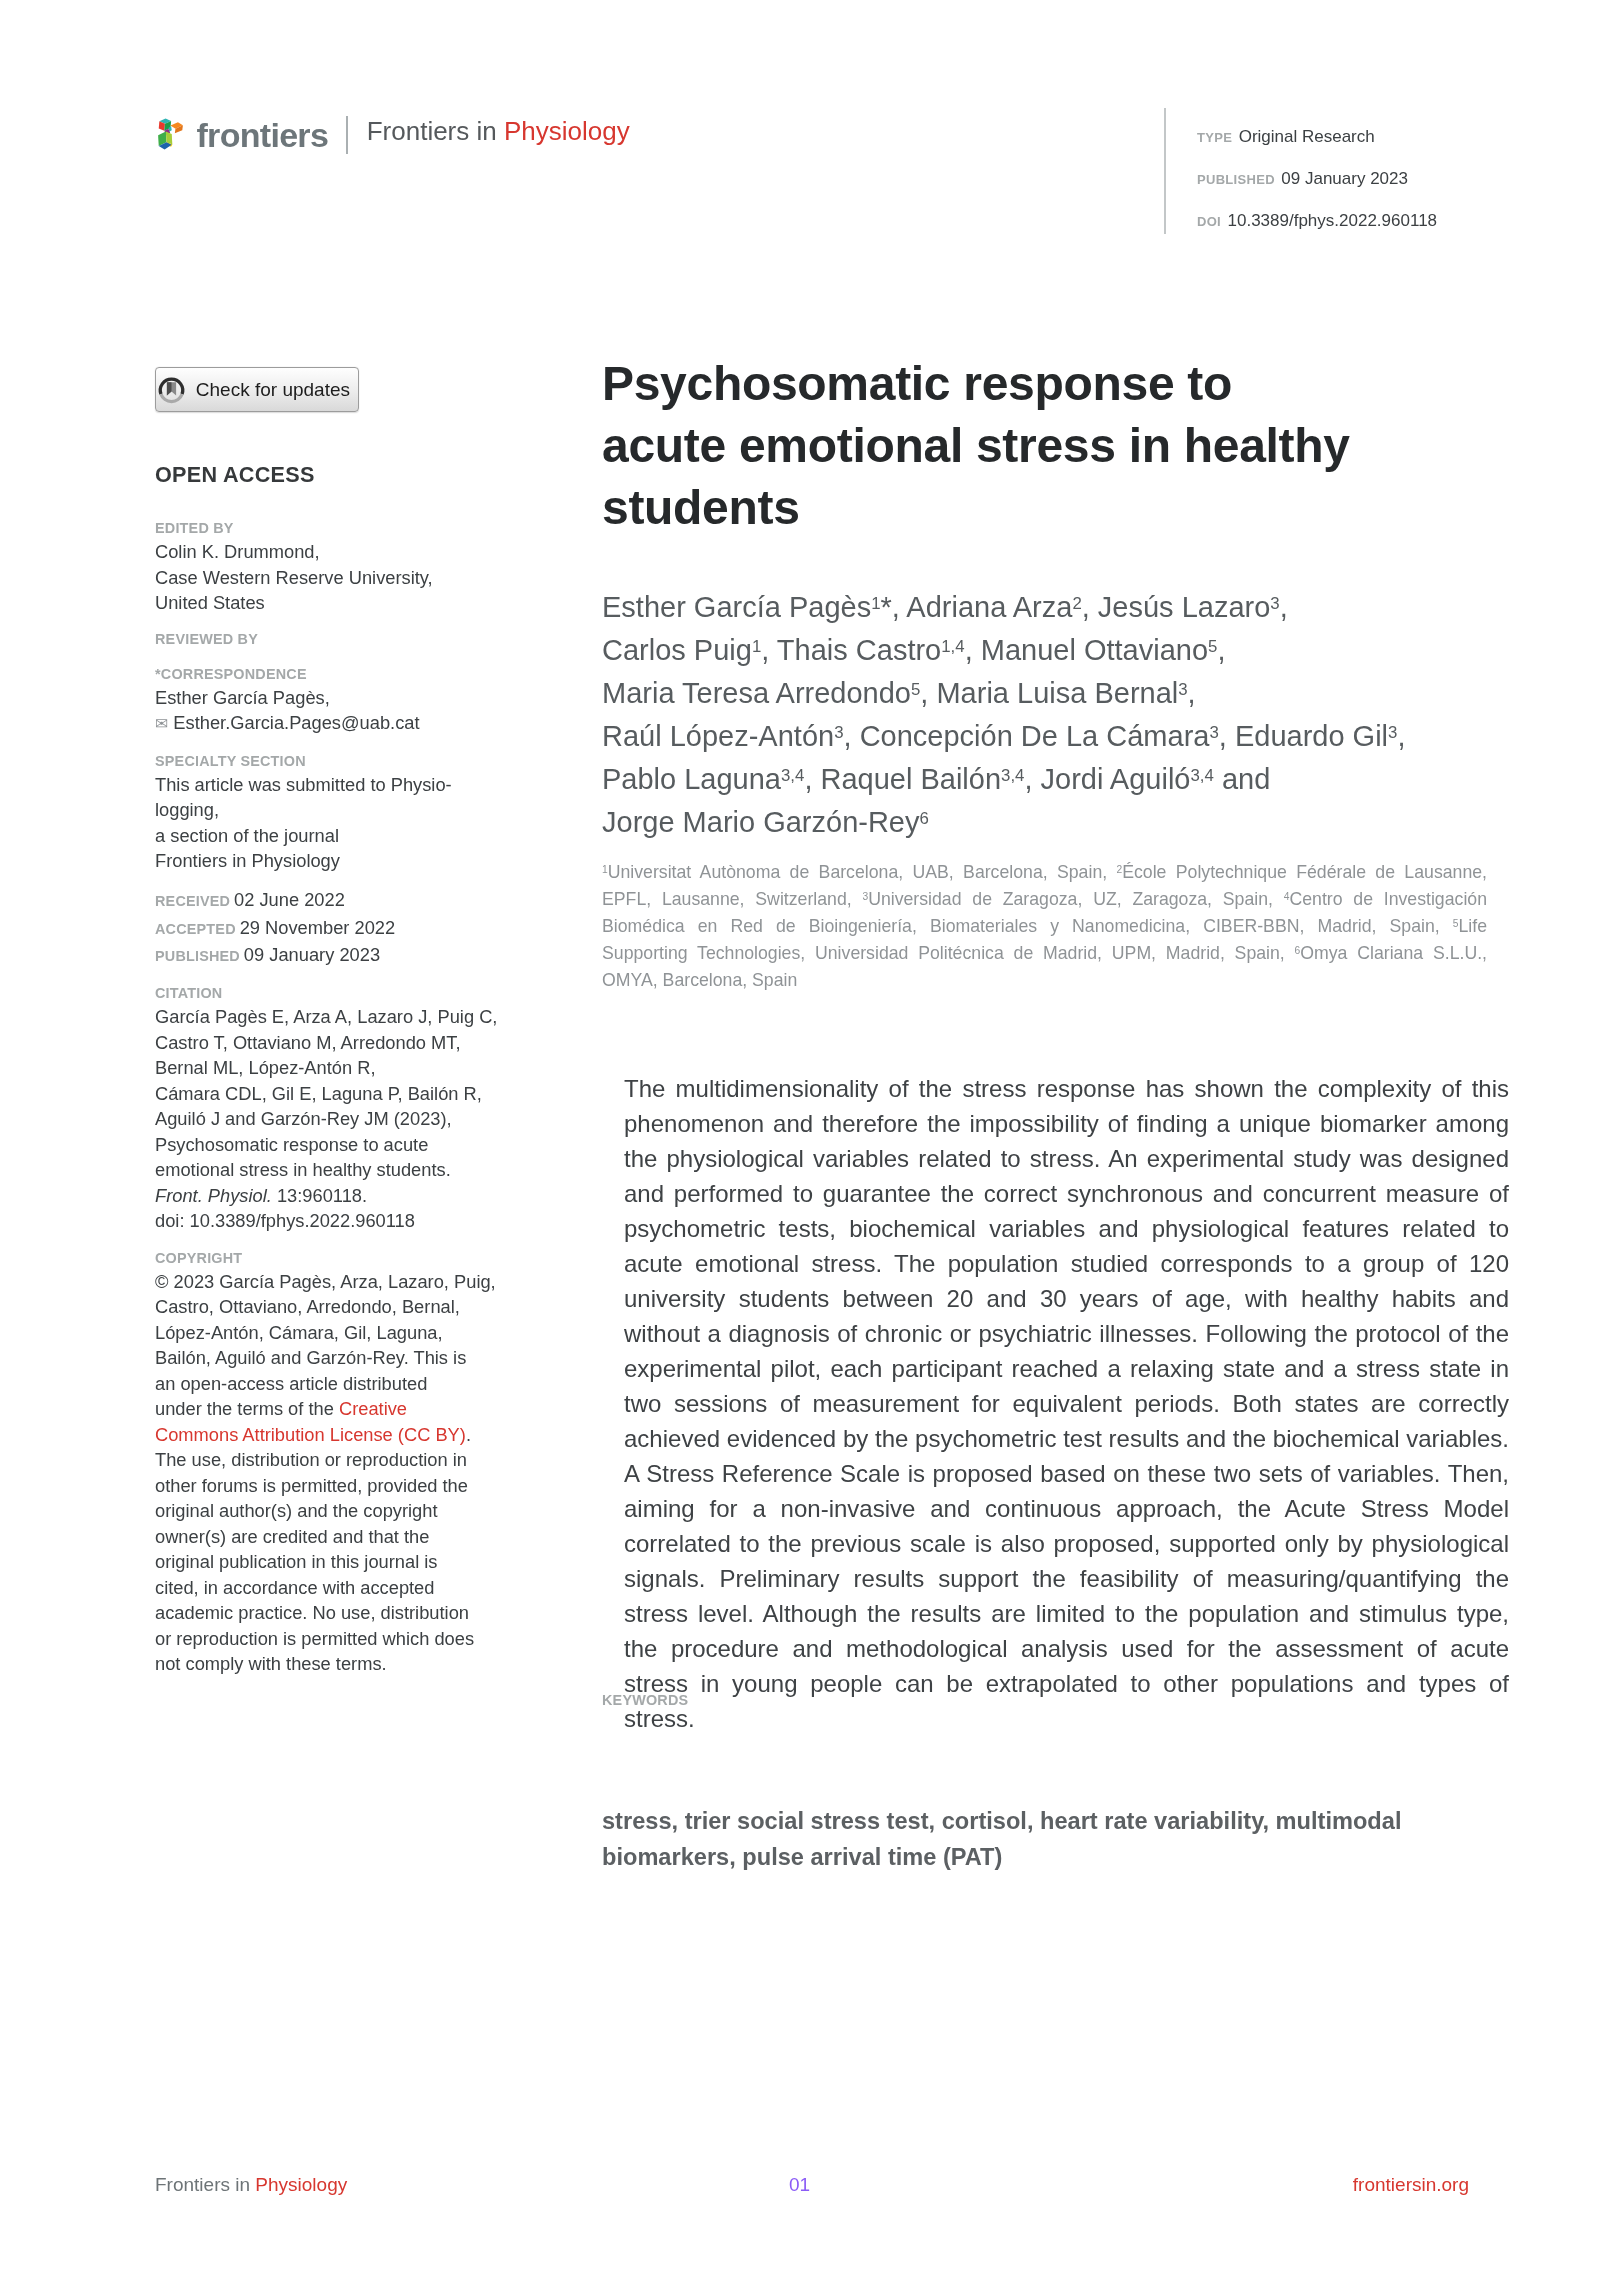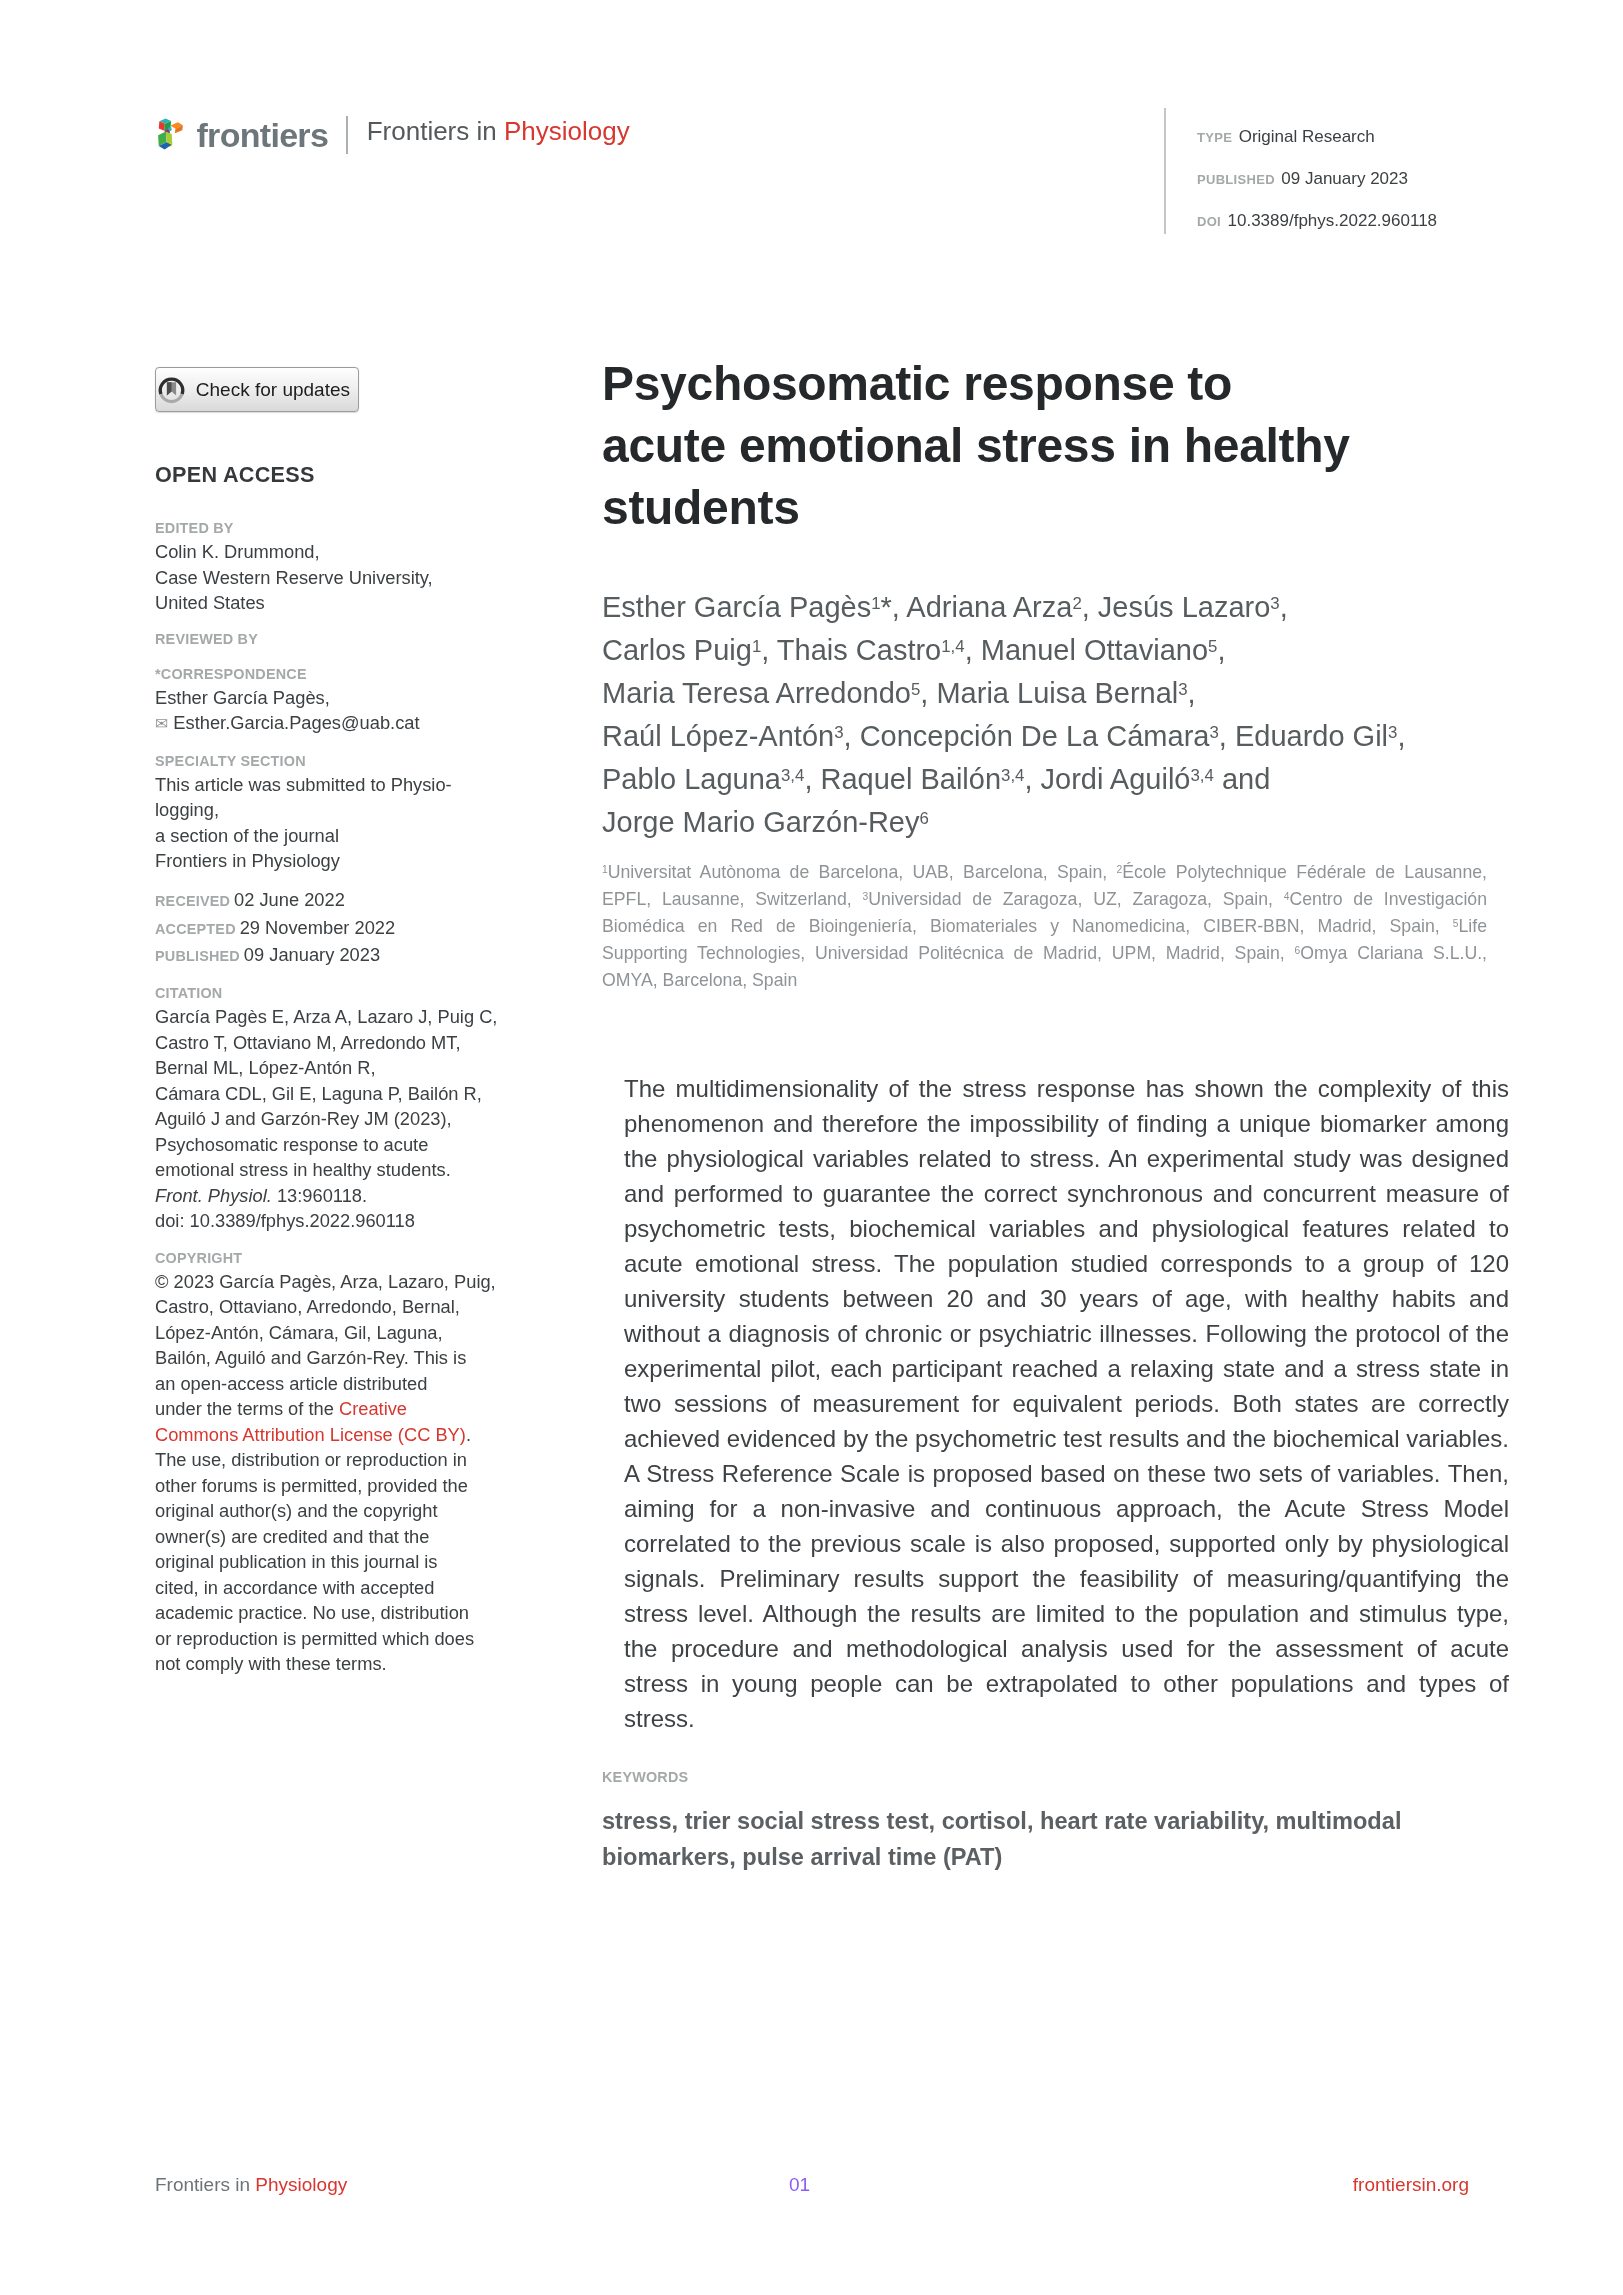--- a/index.html
+++ b/index.html
@@ -39,21 +39,21 @@
 
   
   .title{left:602px;top:353px;width:897px;font-size:48px;line-height:62px;font-weight:600;
          color:#26292b;letter-spacing:-0.3px;}
   .authors{left:602px;top:586px;width:910px;font-size:29px;line-height:43px;color:#575c5f;}
   sup{font-size:58%;line-height:0;position:relative;top:-.5em;vertical-align:baseline;}
   .affils{left:602px;top:859px;width:885px;font-size:17.7px;line-height:27px;color:#8f9396;
           text-align:justify;}
   .abstract{left:624px;top:1071px;width:885px;font-size:24px;line-height:35px;color:#3e4245;
             text-align:justify;margin:0;}
-  .kw-label{left:602px;top:1769px;font-size:14.4px;font-weight:700;color:#a4a8a9;letter-spacing:0.2px;}
+  .kw-label{left:602px;top:1692px;font-size:14.4px;font-weight:700;color:#a4a8a9;letter-spacing:0.2px;}
   .kw{left:602px;top:1803px;width:885px;font-size:23.6px;font-weight:700;color:#5c6063;line-height:36px;}
 
   
   .f-left{left:155px;top:2174px;font-size:19px;color:#6d7477;}
   .f-center{left:789px;top:2174px;font-size:19px;color:#8b5cf6;}
   .f-right{right:154px;top:2174px;font-size:19px;text-decoration:none;}
 </style>
 </head>
 <body>
 

